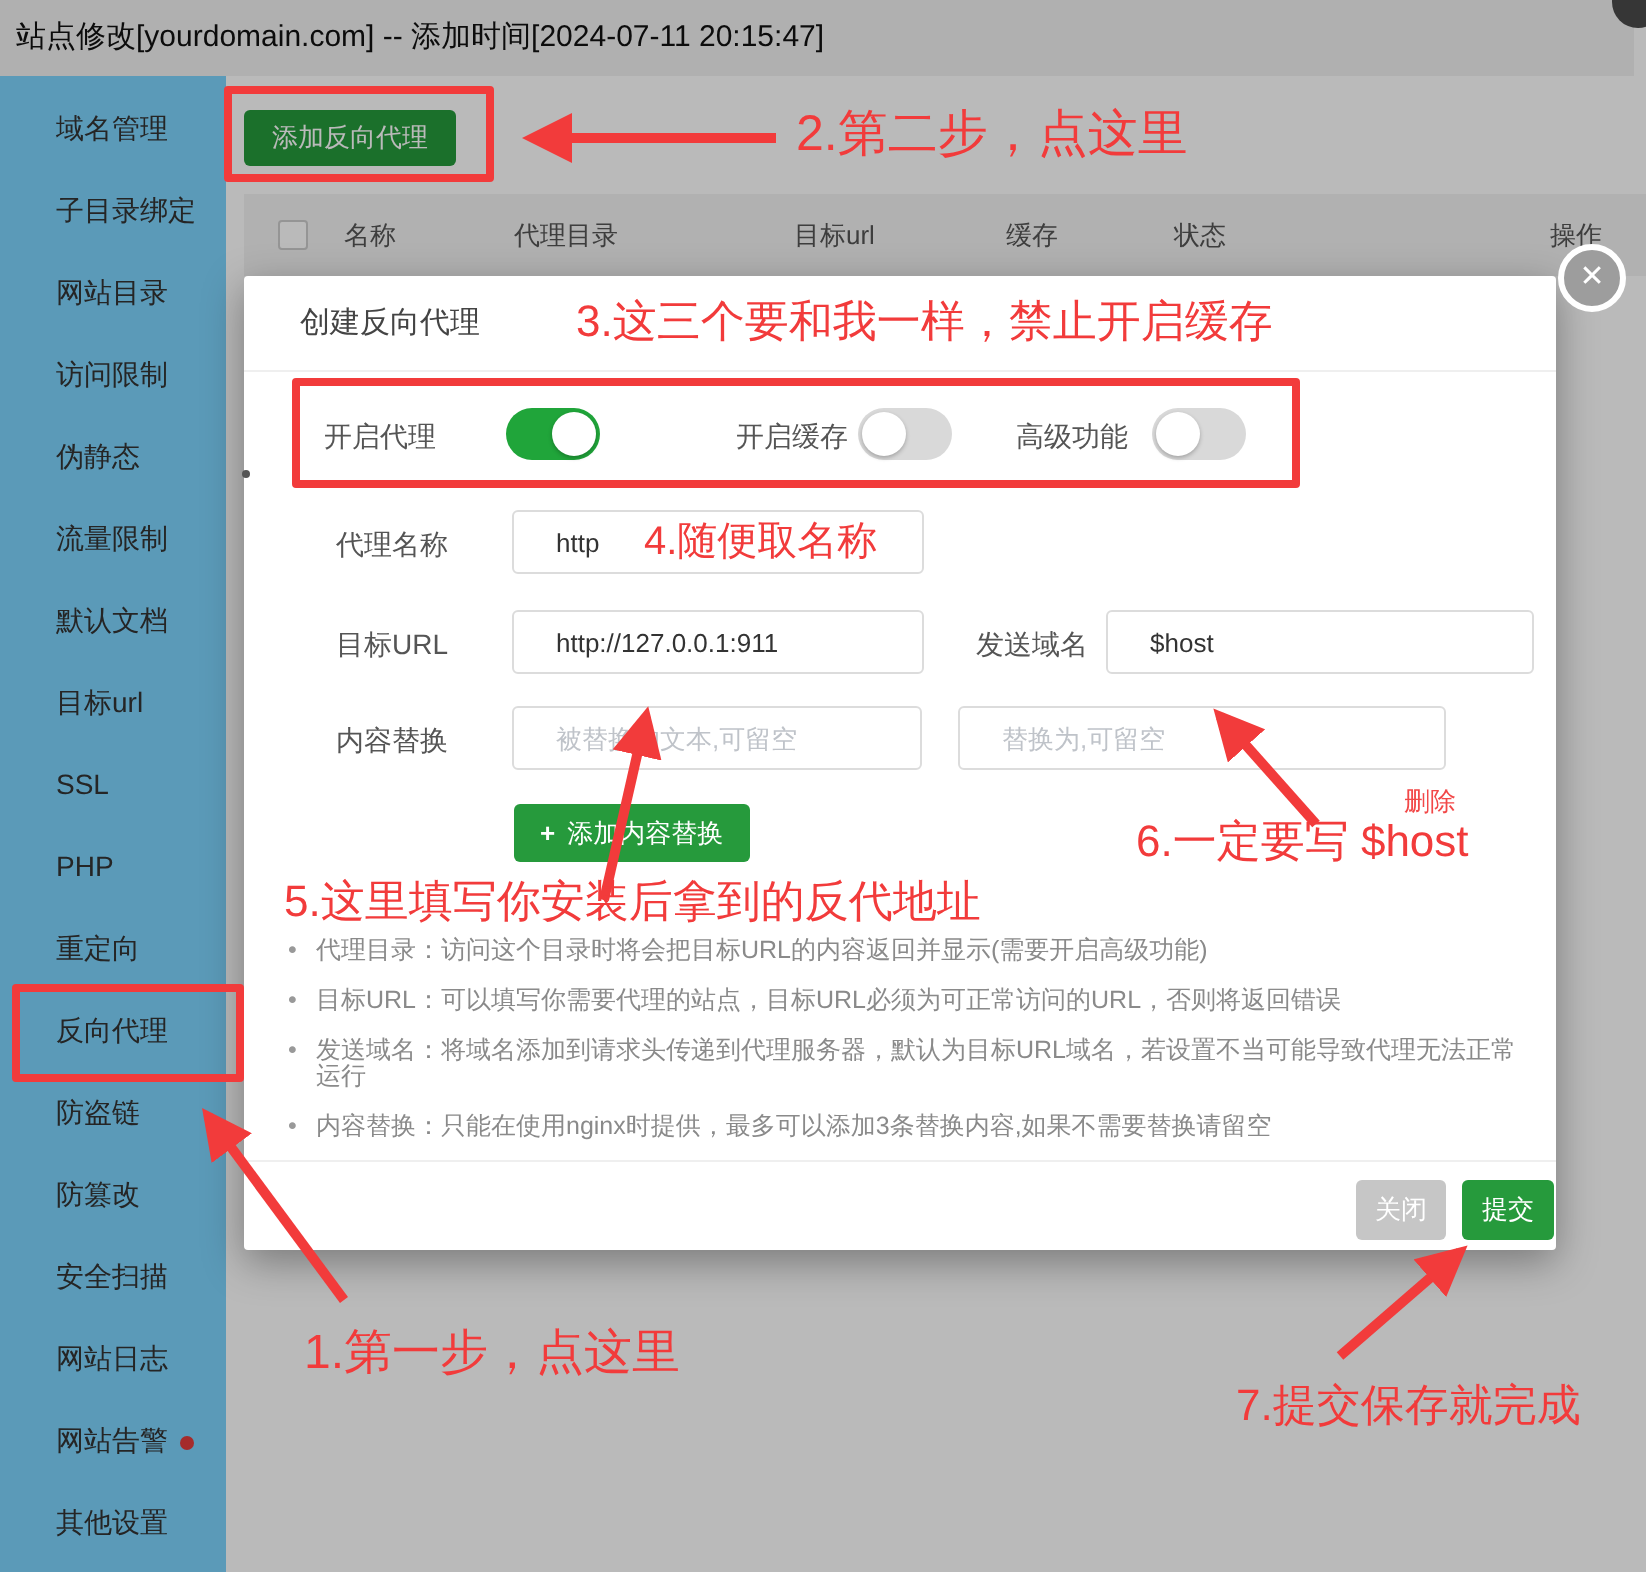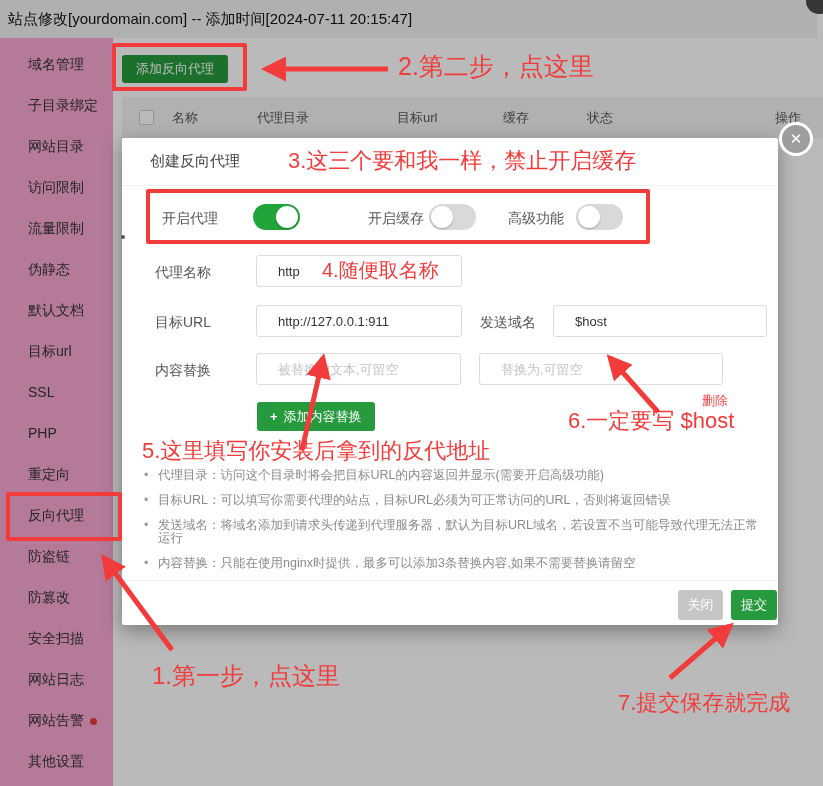--- a/index.html
+++ b/index.html
@@ -6,21 +6,21 @@
   html,body { background:#fff; }
   body { font-family:"Liberation Sans","DejaVu Sans",sans-serif; }
   #page { position:relative; width:823px; height:786px; overflow:hidden; background:#fff; }
 
   
   .titlebar { position:absolute; left:0; top:0; width:817px; height:38px; background:#f1f1f1;
     font-size:15px; color:#111; line-height:38px; padding-left:8px; z-index:1; }
   .corner-circle { position:absolute; left:806px; top:-12px; width:26px; height:26px; border-radius:50%;
     background:#4a4a4a; z-index:1; }
 
-  .sidebar { position:absolute; left:0; top:38px; width:128px; height:748px; background:#f9a8d4;
+  .sidebar { position:absolute; left:0; top:38px; width:128px; height:748px; background:#7dd3fc;
     border-right:1px solid #e3e3e3; z-index:1; padding-top:6px; }
   .side-item { height:41px; line-height:41px; padding-left:28px; font-size:14px; color:#333; cursor:pointer;
     white-space:nowrap; }
   .badge-dot { display:inline-block; width:7px; height:7px; border-radius:50%; background:#e23c3c;
     margin-left:6px; vertical-align:middle; }
 
   .main { position:absolute; left:113px; top:38px; width:710px; height:748px; background:#fff; z-index:1; }
   .btn-green { background:#269a3c; color:#fff; border:none; border-radius:3px; font-size:13px; cursor:pointer;
     font-family:inherit; }
   .add-proxy { position:absolute; left:9px; top:17px; width:106px; height:28px; }
@@ -35,21 +35,21 @@
   .overlay { position:absolute; inset:0; background:rgba(0,0,0,0.27); z-index:2; }
 
   
   .modal { position:absolute; left:122px; top:138px; width:656px; height:487px; background:#fff; z-index:3;
     box-shadow:0 6px 20px rgba(0,0,0,0.35); border-radius:2px; }
   .modal-title { position:absolute; left:28px; top:14px; font-size:15px; color:#444; }
   .modal-hline { position:absolute; left:0; top:47px; width:100%; height:1px; background:#efefef; }
   .modal-close { position:absolute; left:657px; top:-16px; width:34px; height:34px; border-radius:50%;
     background:#9d9d9d; border:3px solid #fff; color:#fff; font-size:15px; line-height:28px;
     text-align:center; cursor:pointer; z-index:4; }
-  .fld-label { position:absolute; width:82px; text-align:center; font-size:14px; color:#555; }
+  .fld-label { position:absolute; width:82px; text-align:right; font-size:14px; color:#555; }
   .tgl-label { position:absolute; font-size:14px; color:#555; }
   .switch { position:absolute; width:47px; height:26px; border-radius:13px; background:#d9d9d9; cursor:pointer; }
   .switch .knob { position:absolute; top:2px; left:2px; width:22px; height:22px; border-radius:50%;
     background:#fff; box-shadow:0 1px 2px rgba(0,0,0,0.25); }
   .switch.on { background:#20a53a; }
   .switch.on .knob { left:auto; right:2px; }
   .inp { position:absolute; height:32px; border:1px solid #dcdcdc; border-radius:3px; padding:0 21px;
     font-size:13px; color:#333; font-family:inherit; outline:none; }
   .inp::placeholder { color:#bfc3c9; }
   .del-link { position:absolute; font-size:13px; color:#f24848; cursor:pointer; }
@@ -88,22 +88,22 @@
 <div id="page">
 
   <div class="titlebar">站点修改[yourdomain.com] -- 添加时间[2024-07-11 20:15:47]</div>
   <div class="corner-circle"></div>
 
   <div class="sidebar">
     <div class="side-item">域名管理</div>
     <div class="side-item">子目录绑定</div>
     <div class="side-item">网站目录</div>
     <div class="side-item">访问限制</div>
+    <div class="side-item">伪静态</div>
     <div class="side-item">流量限制</div>
-    <div class="side-item">伪静态</div>
     <div class="side-item">默认文档</div>
     <div class="side-item">目标url</div>
     <div class="side-item">SSL</div>
     <div class="side-item">PHP</div>
     <div class="side-item">重定向</div>
     <div class="side-item">反向代理</div>
     <div class="side-item">防盗链</div>
     <div class="side-item">防篡改</div>
     <div class="side-item">安全扫描</div>
     <div class="side-item">网站日志</div>

